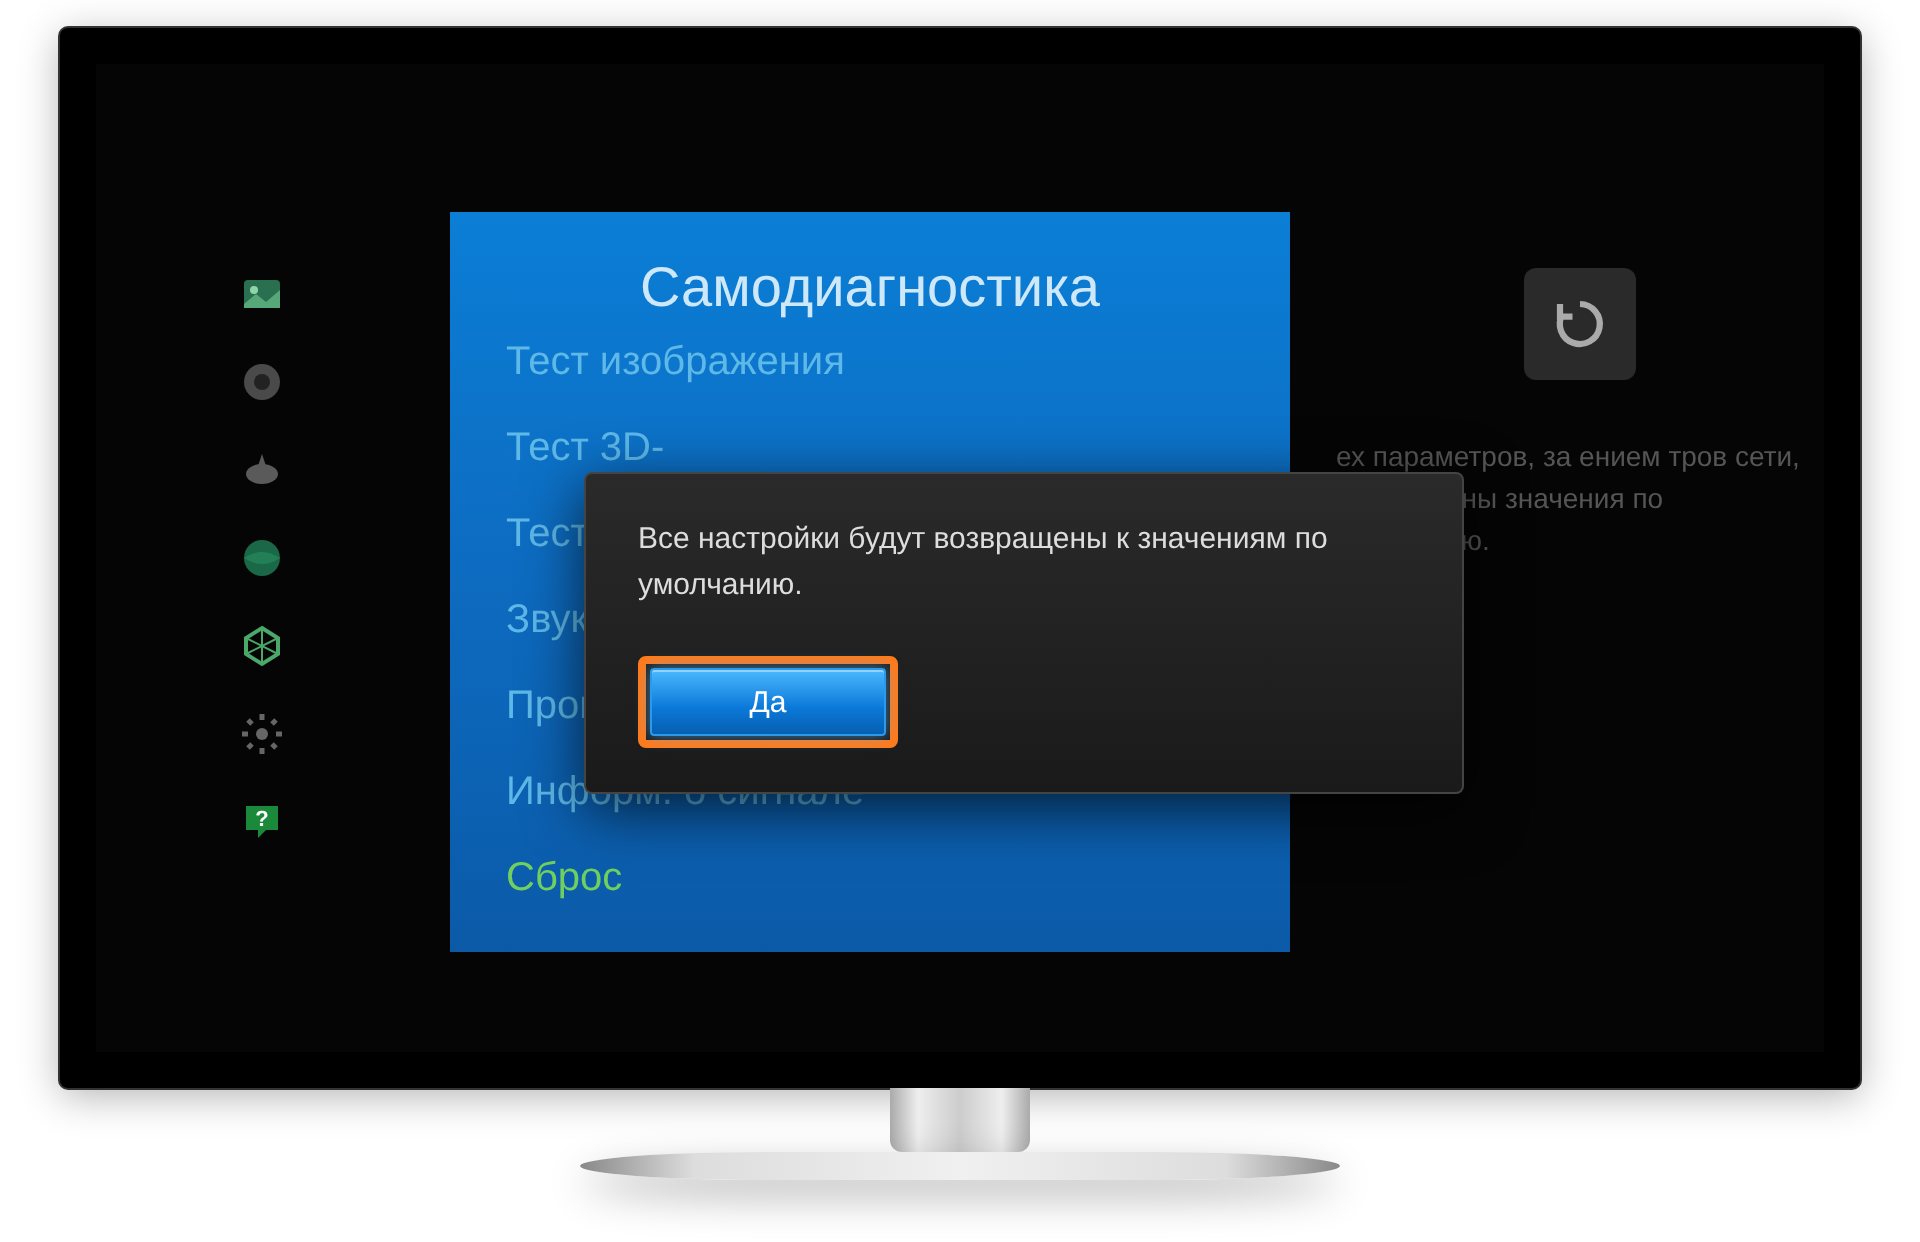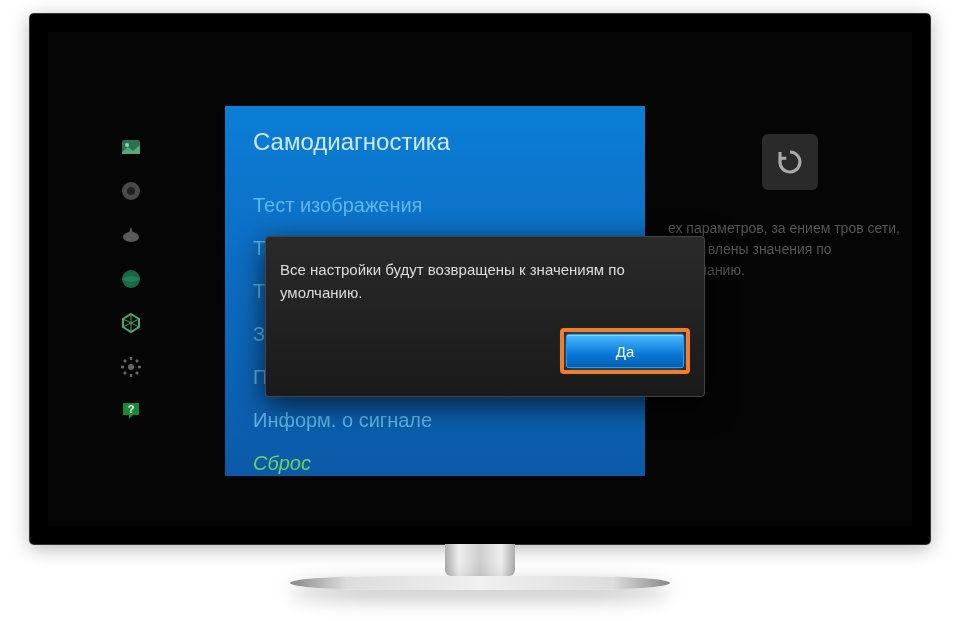--- a/index.html
+++ b/index.html
@@ -80,33 +80,32 @@
       position: absolute;
       left: 177px;
       top: 74px;
       width: 420px;
       height: 370px;
       background: linear-gradient(180deg, #0b7ed6 0%, #0d6bc0 50%, #0b5aa8 100%);
       padding: 22px 28px;
     }
     .panel-title {
       color: #cde8f8;
-      font-size: 24px;
+      font-size: 28px;
       font-weight: 300;
-      margin-bottom: 28px;
+      text-align: center;
     }
     .menu-item {
       color: #5eb8e8;
       font-size: 20px;
       padding: 10px 0;
       cursor: pointer;
     }
     .menu-item.selected {
       color: #6fd060;
-      font-style: italic;
     }
 
     
     .info-panel {
       position: absolute;
       left: 612px;
       top: 94px;
       width: 260px;
     }
     .info-icon-box {
@@ -123,39 +122,39 @@
     .info-text {
       color: #555;
       font-size: 14px;
       line-height: 1.5;
       padding: 0 8px;
     }
 
     
     .modal {
       position: absolute;
-      left: 217px;
+      left: 244px;
       top: 204px;
       width: 440px;
       background: linear-gradient(180deg, #2a2a2a 0%, #1a1a1a 100%);
       border: 1px solid #444;
       border-radius: 4px;
-      padding: 22px 14px 22px;
+      padding: 22px 26px 22px;
       box-shadow: 0 8px 30px rgba(0,0,0,0.7);
     }
     .modal-text {
       color: #ddd;
       font-size: 15px;
       line-height: 1.5;
       margin-bottom: 24px;
     }
     .modal-buttons {
       display: flex;
       gap: 14px;
-      justify-content: flex-end;
+      justify-content: space-between;
     }
     .modal-btn {
       width: 118px;
       height: 34px;
       display: flex;
       align-items: center;
       justify-content: center;
       font-size: 15px;
       cursor: pointer;
       border-radius: 2px;

